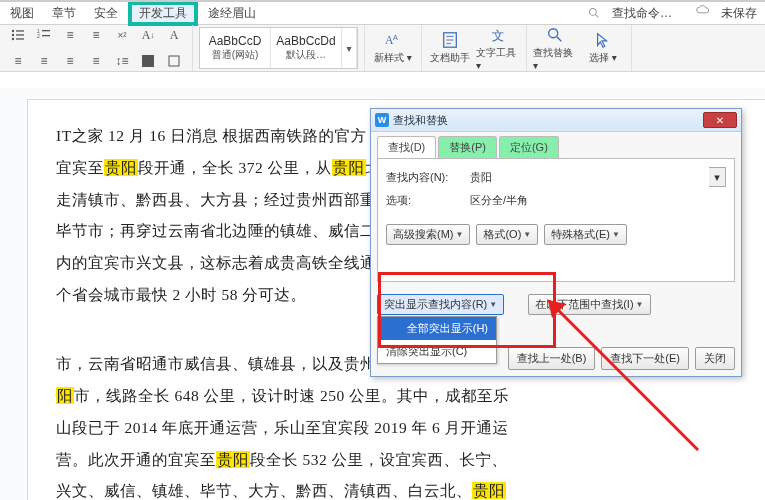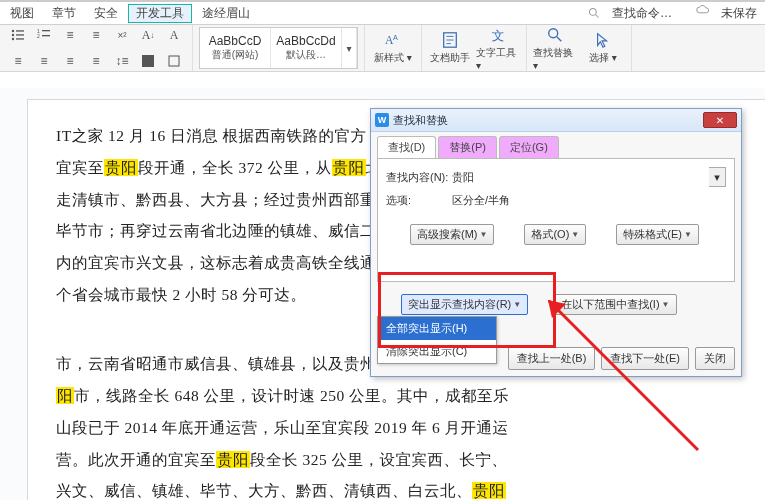--- a/index.html
+++ b/index.html
@@ -2,21 +2,21 @@
 <html><head>
 <meta charset="utf-8">
 <style>
   html,body{margin:0;padding:0;font-family:"Microsoft YaHei","SimSun",sans-serif;font-size:12px;background:#fff;color:#333;}
   .app{width:765px;height:500px;position:relative;overflow:hidden;background:#fff;}
   
   .main-tabs{height:2px;background:#ccc;position:relative;}
   
   .menubar{display:flex;align-items:center;height:22px;background:#fff;border-bottom:1px solid #d0d0d0;padding-left:2px;gap:2px;}
   .menubar span{padding:0 8px;color:#444;cursor:default;}
-  .menubar span.active{background:#e7f1fc;border:1px solid #14b8a6;padding:0 7px;}
+  .menubar span.active{background:#e7f1fc;border:4px solid #14b8a6;padding:0 7px;}
   .menubar .search-box{margin-left:auto;display:flex;align-items:center;gap:4px;color:#888;padding-right:6px;}
   .menubar .search-box .mag{width:12px;height:12px;display:inline-block;}
   .save-status{margin-left:8px;display:flex;align-items:flex-start;gap:3px;color:#666;}
   .save-status .cloud{width:14px;height:10px;display:inline-block;}
   
   .ribbon{display:flex;align-items:stretch;height:46px;background:#f5f5f5;border-bottom:1px solid #d6d6d6;}
   .ribbon .grp{display:flex;align-items:center;padding:2px 6px;border-right:1px solid #e0e0e0;gap:4px;}
   .ribbon .ico-btn{width:22px;height:22px;display:flex;align-items:center;justify-content:center;border:1px solid transparent;border-radius:2px;color:#555;}
   .ribbon .stack{display:flex;flex-direction:column;gap:2px;}
   .ribbon .row{display:flex;gap:2px;}
@@ -33,37 +33,37 @@
   .para{font-family:"SimSun",serif;font-size:15.5px;line-height:2.05;color:#222;text-align:justify;letter-spacing:.5px;word-break:break-all;}
   .para+.para{margin-top:6px;}
   mark{background:#ffe600;color:#222;padding:0 1px;}
   
   .dialog{position:absolute;left:370px;top:108px;width:370px;background:#f7f7f7;border:1px solid #7a9fcf;box-shadow:2px 2px 6px rgba(0,0,0,.25);font-size:11px;}
   .dlg-title{height:22px;background:linear-gradient(#eaf2fb,#d7e6f8);display:flex;align-items:center;padding:0 4px;border-bottom:1px solid #b9cfea;}
   .dlg-title .ic{width:14px;height:14px;background:#2c8de6;border-radius:2px;margin-right:4px;display:flex;align-items:center;justify-content:center;color:#fff;font-size:9px;font-weight:bold;}
   .dlg-title .ttl{flex:1;color:#234;}
   .dlg-title .close{width:32px;height:14px;background:#c84040;color:#fff;display:flex;align-items:center;justify-content:center;border:1px solid #9a2a2a;border-radius:2px;font-size:10px;}
   .dlg-tabs{display:flex;gap:0;padding:4px 6px 0 6px;}
-  .dlg-tab{padding:3px 10px;border:1px solid #bbb;border-bottom:none;background:#f0abfc;color:#444;margin-right:2px;border-radius:3px 3px 0 0;}
+  .dlg-tab{padding:3px 10px;border:1px solid #bbb;border-bottom:none;background:#86efac;color:#444;margin-right:2px;border-radius:3px 3px 0 0;}
   .dlg-tab.active{background:#fff;font-weight:500;}
   .dlg-body{background:#fff;margin:0 6px 6px 6px;border:1px solid #bbb;padding:8px;min-height:106px;}
-  .form-row{display:flex;align-items:center;gap:2px;margin-bottom:6px;}
+  .form-row{display:flex;align-items:center;gap:20px;margin-bottom:6px;}
   .form-row label{width:64px;color:#333;}
   .form-row .val{flex:1;}
   .form-row .dd{width:16px;height:18px;border:1px solid #aaa;border-left:none;display:flex;align-items:center;justify-content:center;background:#f0f0f0;}
   .dlg-btns-row{display:flex;gap:6px;margin-top:16px;}
-  .dlg-btn{border:1px solid #9a9a9a;background:linear-gradient(#fdfdfd,#e8e8e8);padding:2px 6px;border-radius:2px;color:#333;display:flex;align-items:center;gap:2px;margin-left:24px;}
+  .dlg-btn{border:1px solid #9a9a9a;background:linear-gradient(#fdfdfd,#e8e8e8);padding:2px 6px;border-radius:2px;color:#333;display:flex;align-items:center;gap:2px;}
   .dlg-btn .caret{font-size:8px;color:#555;}
-  .dlg-foot{padding:6px;display:flex;gap:2px;align-items:flex-start;background:#f7f7f7;}
+  .dlg-foot{padding:6px;display:flex;gap:24px;align-items:flex-start;background:#f7f7f7;}
   .highlight-btn-wrap{position:relative;}
   .red-box{position:absolute;border:3px solid #e62020;pointer-events:none;}
   .red-box.b1{left:378px;top:272px;width:172px;height:70px;}
   .dd-menu{position:absolute;left:0;top:22px;width:118px;background:#fff;border:1px solid #9a9a9a;box-shadow:1px 1px 3px rgba(0,0,0,.2);}
   .dd-menu div{padding:4px 8px;color:#333;}
-  .dd-menu div.active{background:#2b6fd0;color:#fff;}
+  .dd-menu div.active{background:#2b6fd0;color:#fff;text-align:right;}
   .foot-right{margin-left:auto;display:flex;gap:6px;}
   .foot-btn{border:1px solid #9a9a9a;background:linear-gradient(#fdfdfd,#e8e8e8);padding:3px 8px;border-radius:2px;}
   
   .arrow{position:absolute;left:548px;top:300px;width:180px;height:180px;pointer-events:none;}
   .arrow line{stroke:#e62020;stroke-width:3;}
   .arrow polygon{fill:#e62020;}
 </style>
 </head>
 <body>
 
@@ -204,21 +204,21 @@
         <span>走清镇市、黔西县、大方县；经过贵州西部重</span><br>
         <span>毕节市；再穿过云南省北边陲的镇雄、威信二</span><br>
         <span>内的宜宾市兴文县，这标志着成贵高铁全线通</span><br>
         <span>个省会城市最快 2 小时 58 分可达。</span>
       </div>
       <div class="para">
         <br>
         <span>市，云南省昭通市威信县、镇雄县，以及贵州省毕节市，终至</span><mark>贵</mark><br>
         <mark>阳</mark><span>市，线路全长 648 公里，设计时速 250 公里。其中，成都至乐</span><br>
         <span>山段已于 2014 年底开通运营，乐山至宜宾段 2019 年 6 月开通运</span><br>
-        <span>营。此次开通的宜宾至</span><mark>贵阳</mark><span>段全长 325 公里，设宜宾西、长宁、</span><br>
+        <span>营。此次开通的宜宾至</span><mark>贵阳</mark><span>段全长 532 公里，设宜宾西、长宁、</span><br>
         <span>兴文、威信、镇雄、毕节、大方、黔西、清镇西、白云北、</span><mark>贵阳</mark>
       </div>
     </div>
   </div>
 
   <div class="dialog">
     <div class="dlg-title">
       <div class="ic">W</div>
       <div class="ttl">查找和替换</div>
       <div class="close">✕</div>

